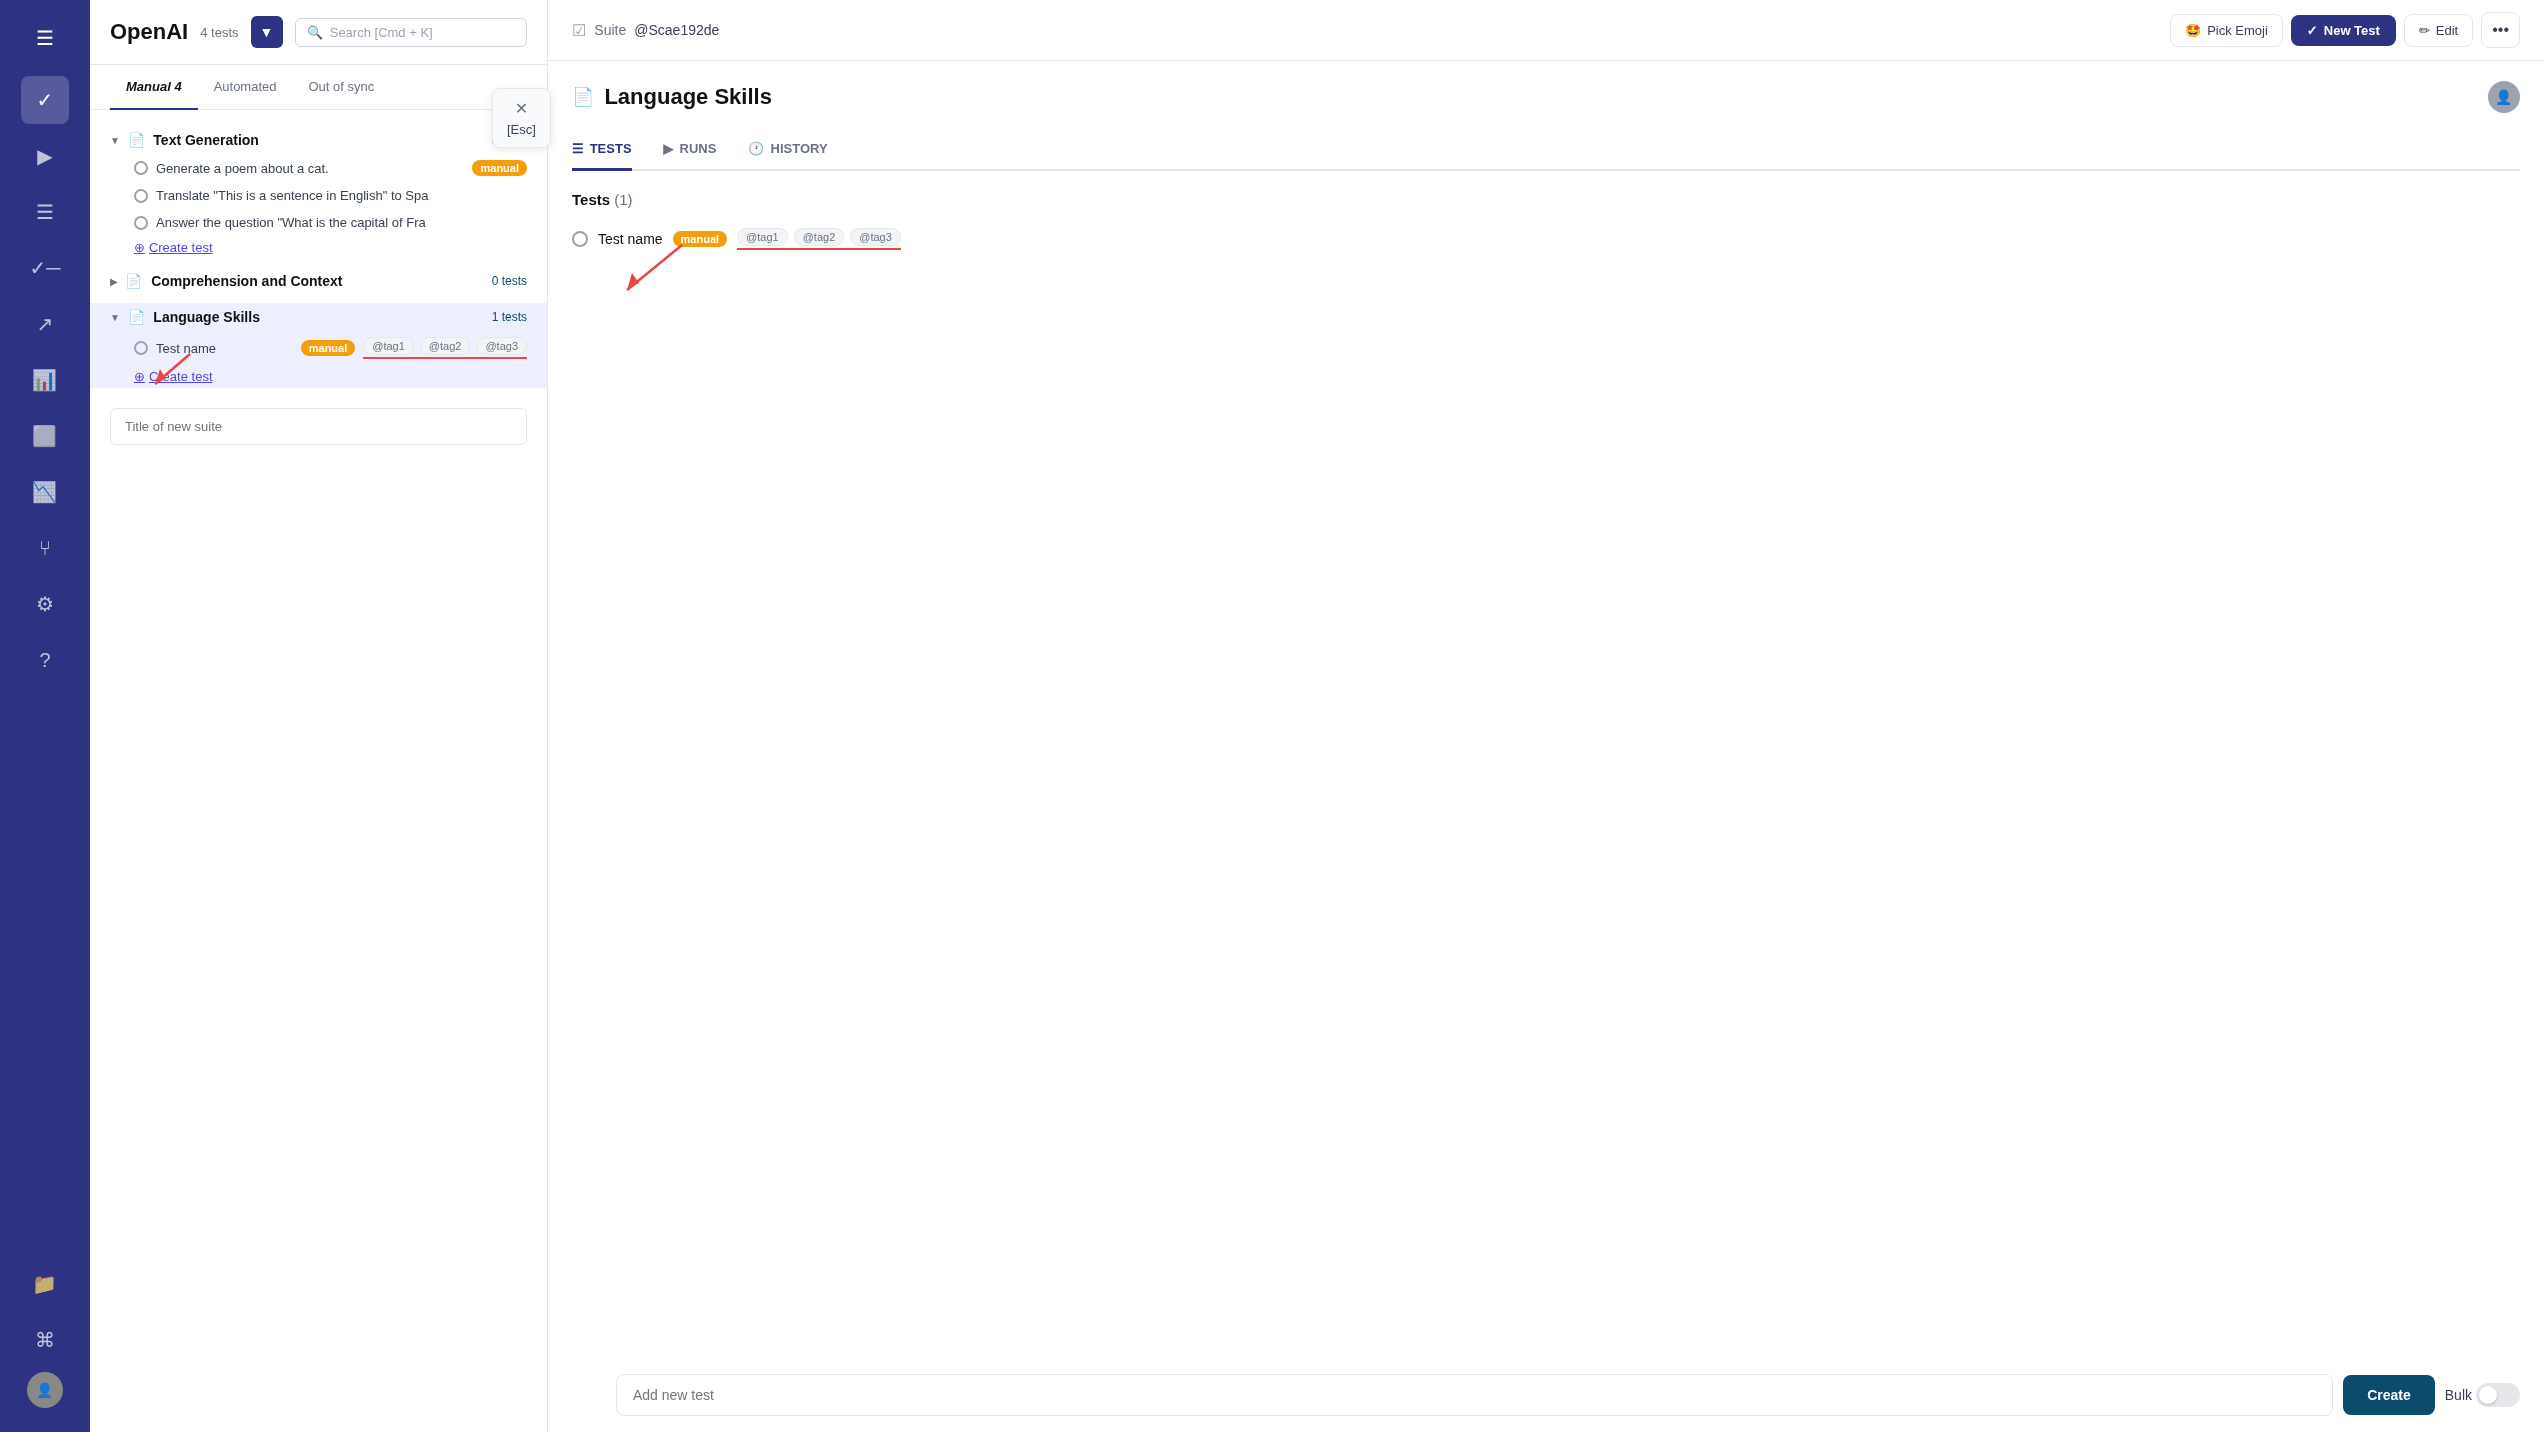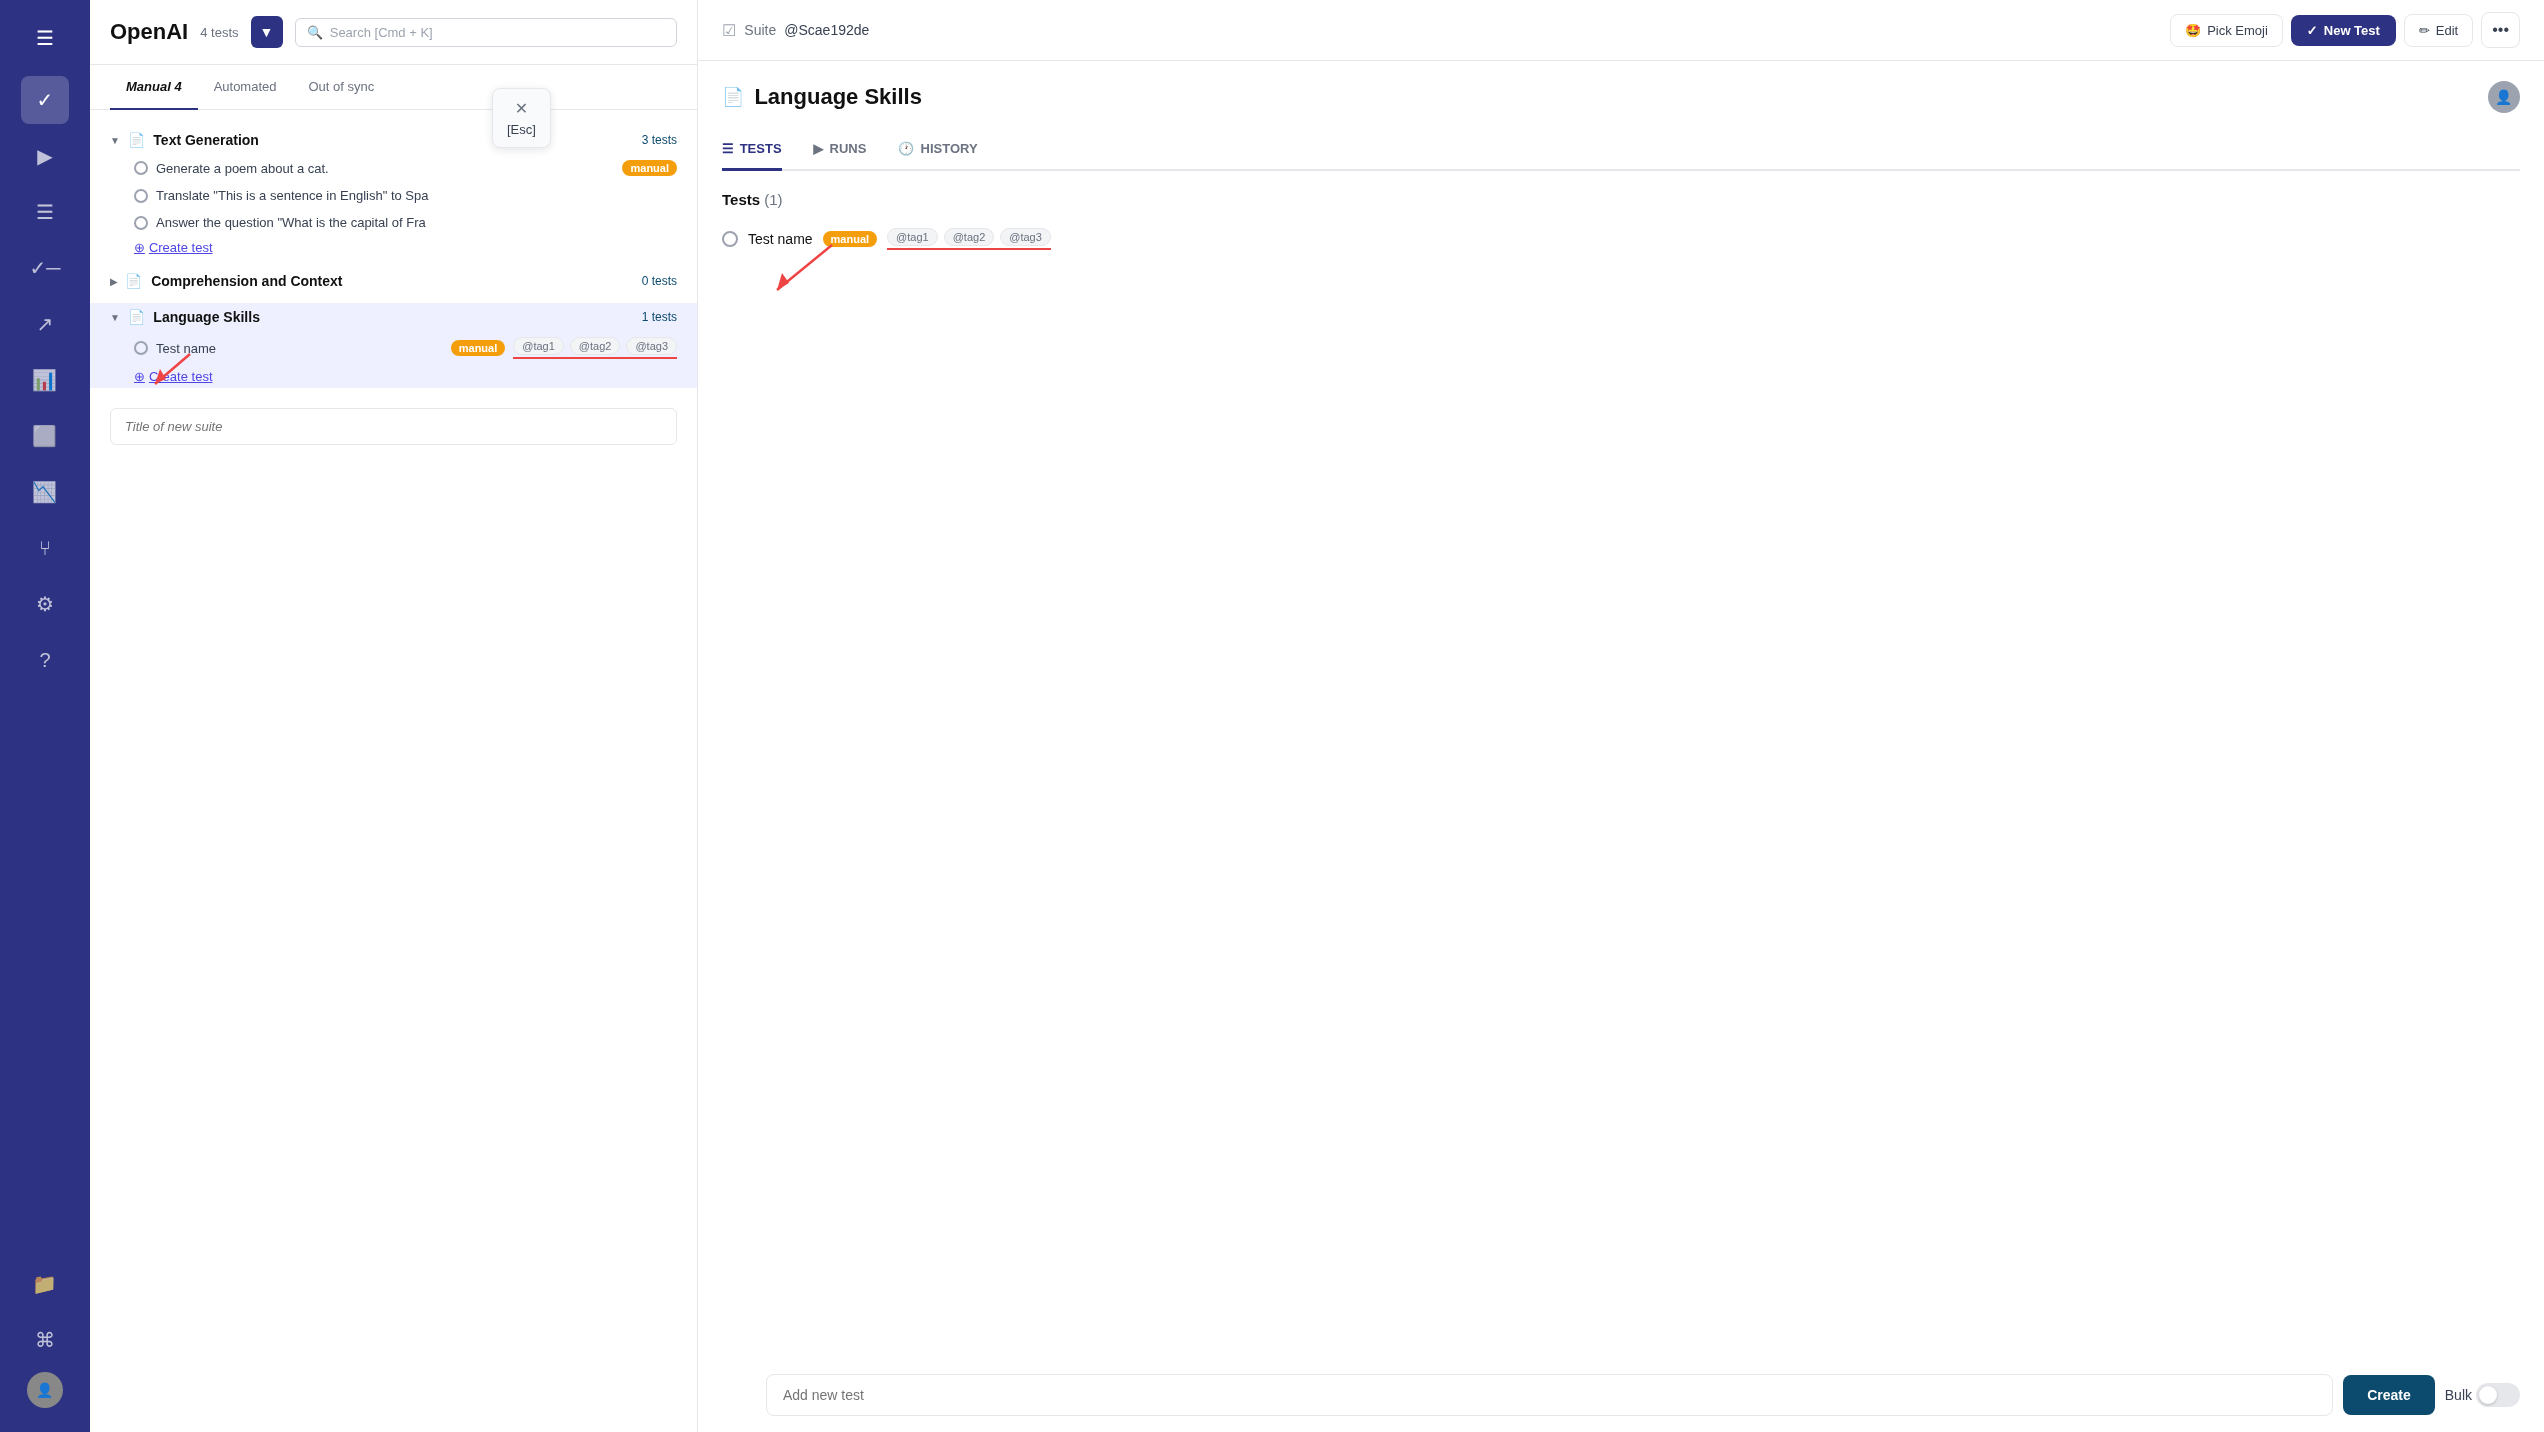--- a/index.html
+++ b/index.html
@@ -48,21 +48,21 @@
       display: flex;
       align-items: center;
       justify-content: center;
       color: #fff;
       font-size: 14px;
       margin-bottom: 8px;
     }
 
     
     .sidebar {
-      width: 608px;
+      width: 458px;
       border-right: 1px solid #e5e7eb;
       display: flex;
       flex-direction: column;
       flex-shrink: 0;
       background: #fff;
     }
     .sidebar-header {
       padding: 16px 20px;
       display: flex;
       align-items: center;
@@ -218,21 +218,20 @@
     
     .new-suite-input {
       margin: 12px 20px;
       border: 1px solid #e5e7eb;
       border-radius: 6px;
       padding: 10px 14px;
       font-size: 13px;
       color: #9ca3af;
       outline: none;
       width: calc(100% - 40px);
-      font-style: italic;
     }
 
     
     .main-content {
       flex: 1;
       display: flex;
       flex-direction: column;
       background: #fff;
       overflow: hidden;
     }

